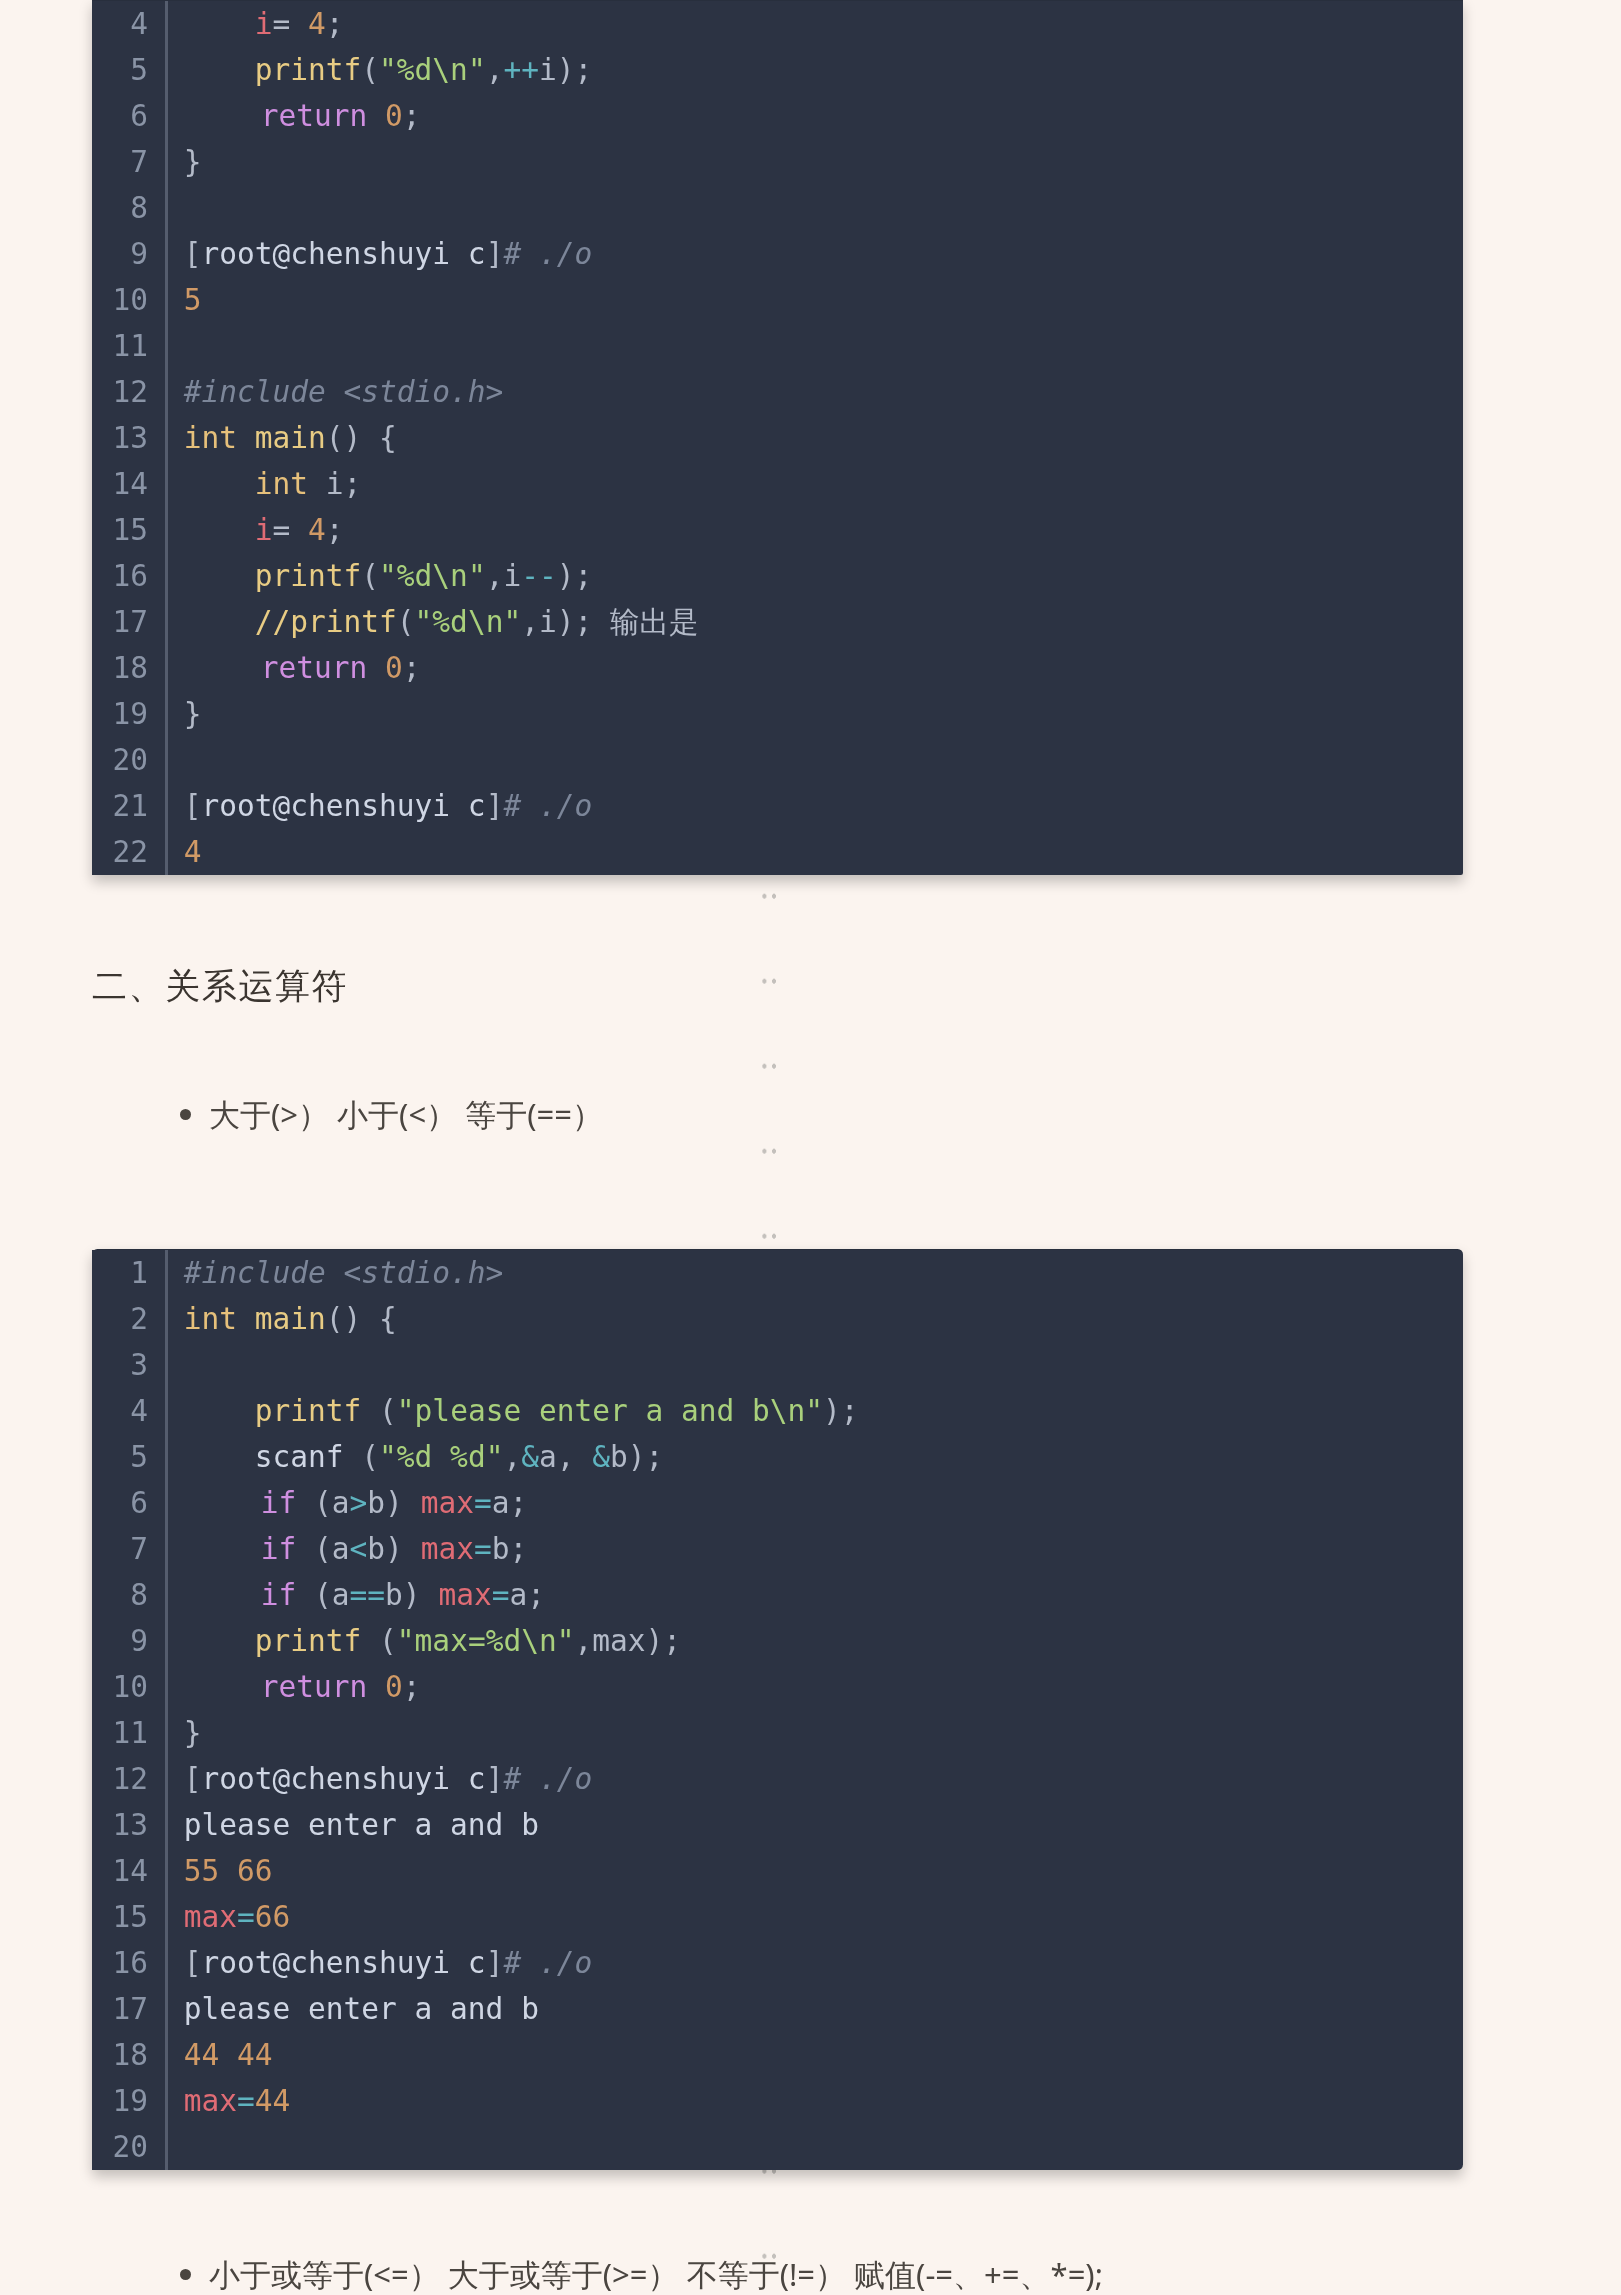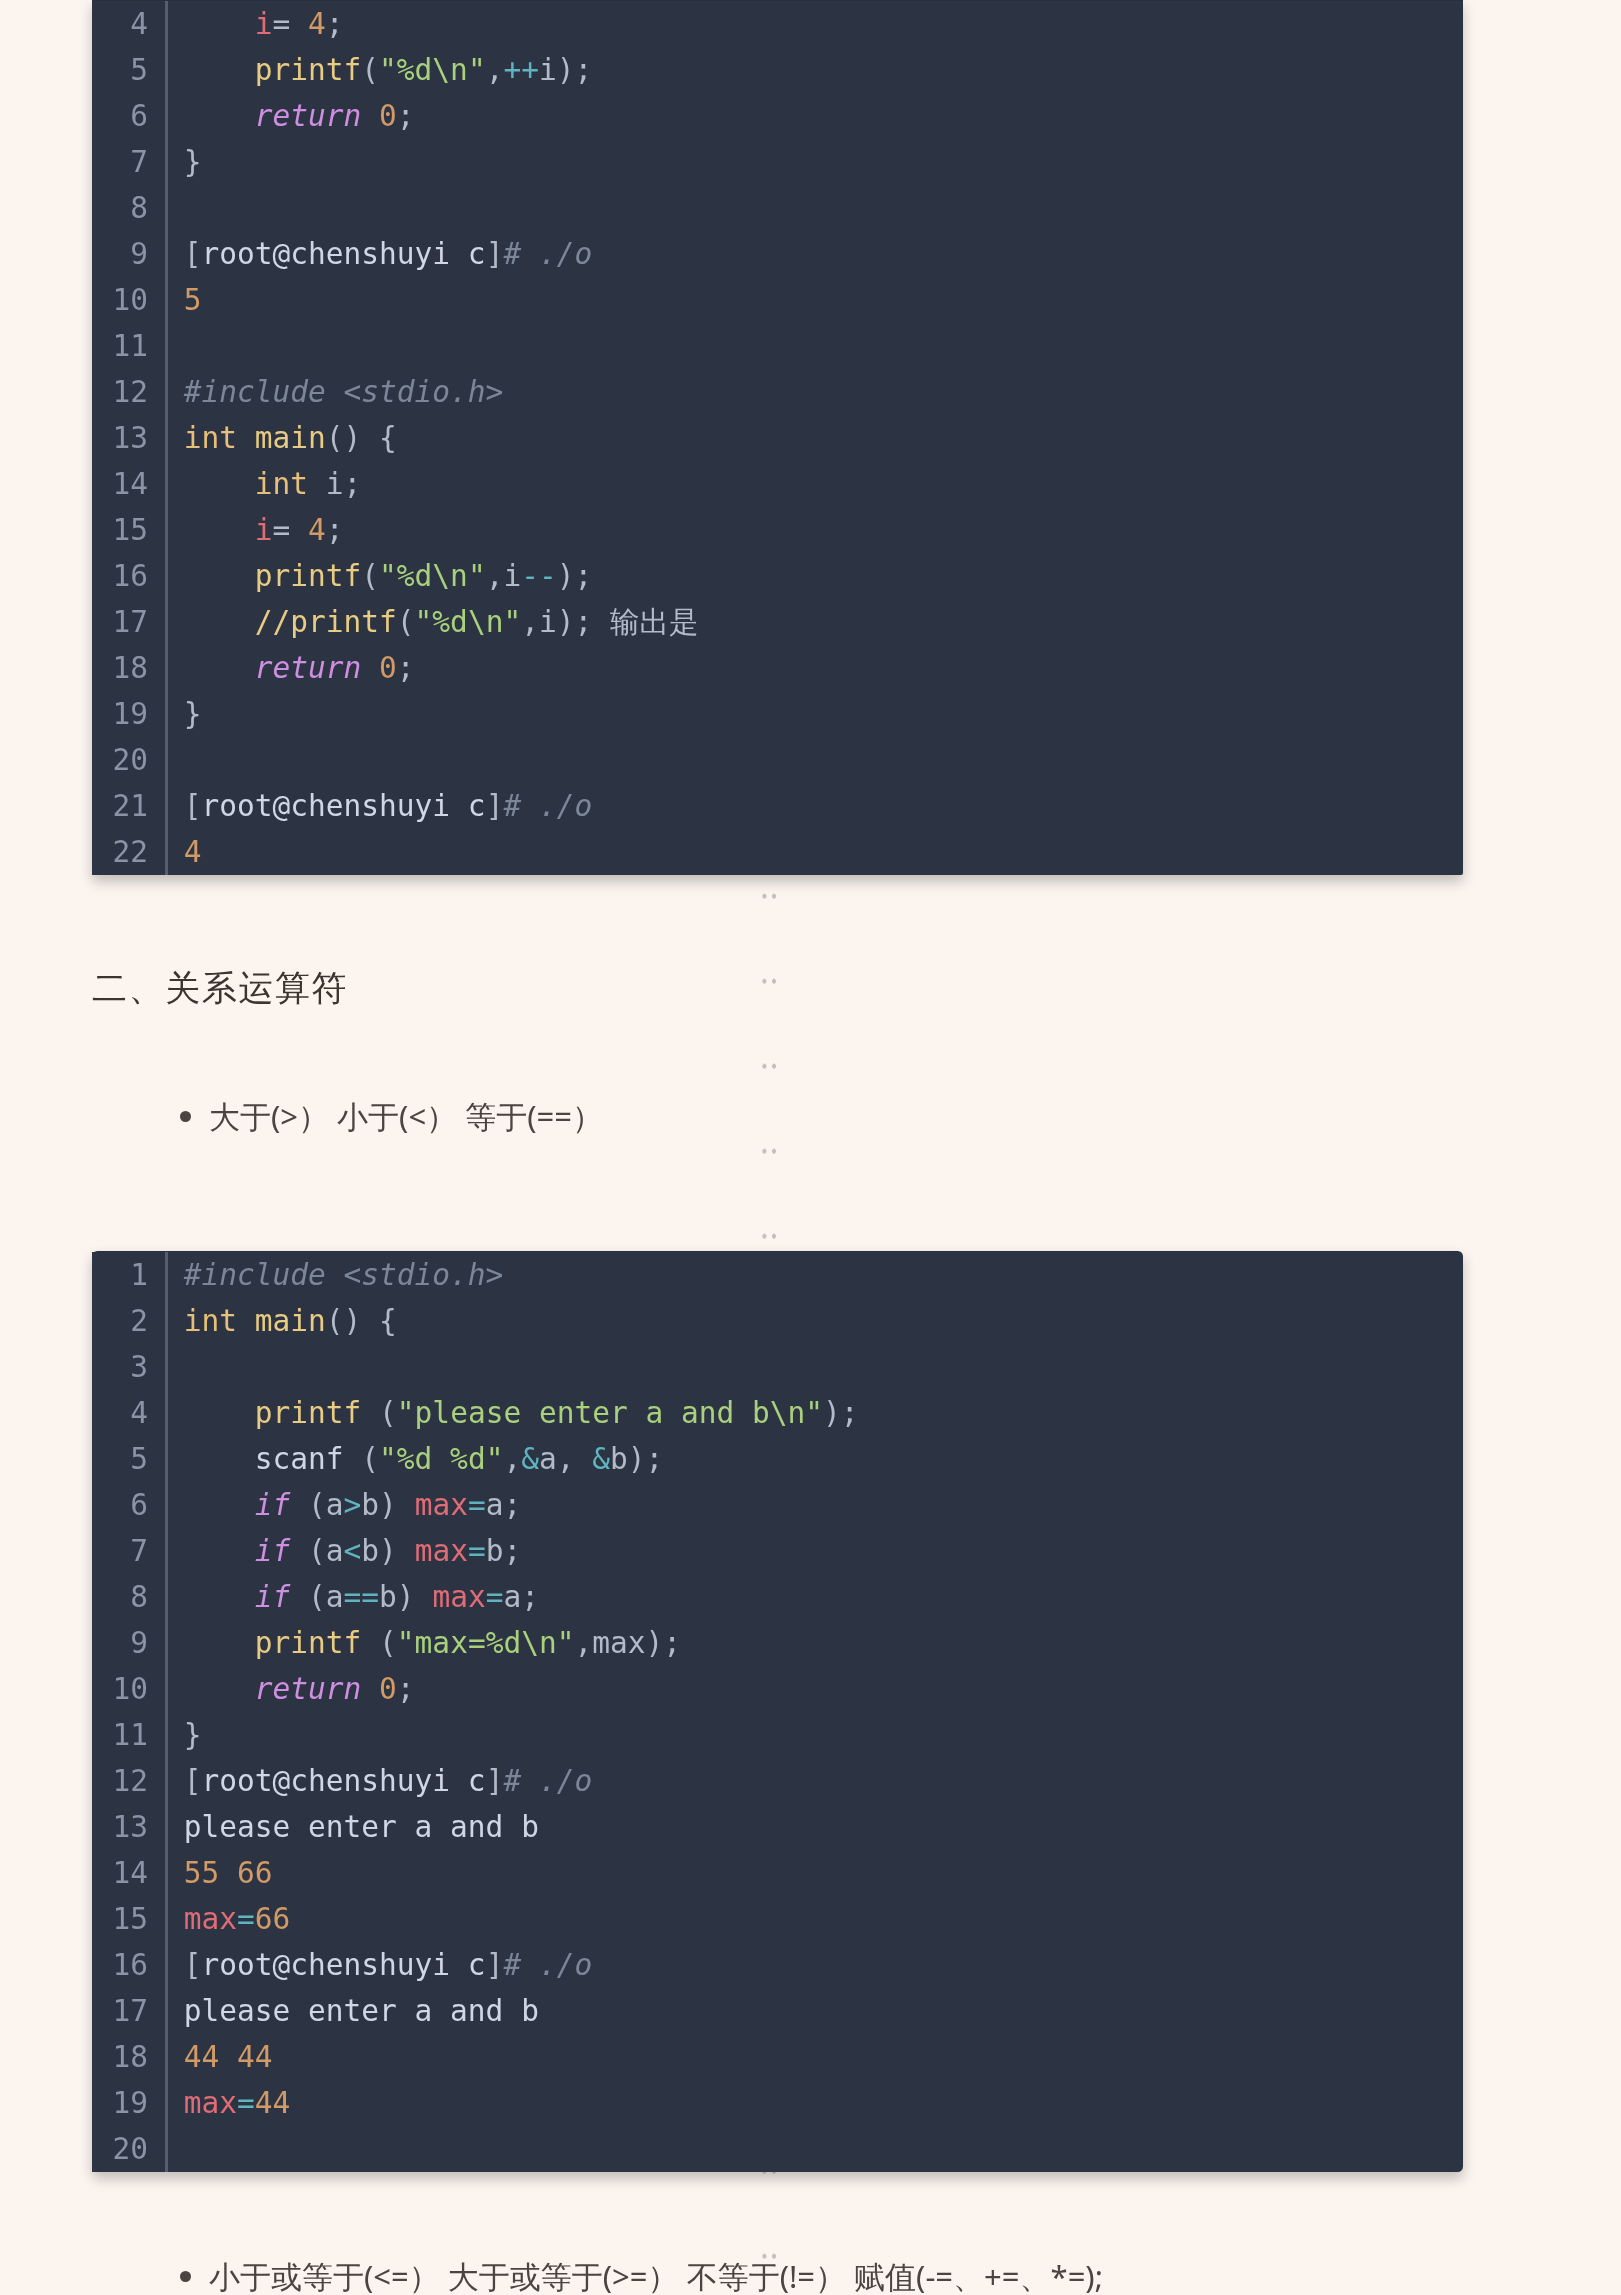--- a/index.html
+++ b/index.html
@@ -67,36 +67,37 @@
     flex:0 0 2.7px;
     align-self:stretch;
     background:var(--bar);
     margin-right:16px;
   }
   .code{
     white-space:pre;
     color:var(--txt);
     padding-right:16px;
   }
-  .kw{color:var(--kw);font-style:italic;}
+  .kw{color:var(--kw);margin-left:6px;}
   .fn{color:var(--fn);text-align:center;}
   .str{color:var(--str);}
   .num{color:var(--num);}
   .red{color:var(--red);}
   .op{color:var(--op);}
   .cmt{color:var(--cmt);font-style:italic;}
   .p{color:var(--punct);}
   .ty{color:var(--type);}
 
   .heading{
     margin:88px 0 0 92px;
     font-size:35px;
     font-weight:500;
     color:var(--heading);
     letter-spacing:1.6px;
+    font-family:Liberation Mono, monospace;
   }
   ul.body-list{
     list-style:disc;
     margin:83px 0 0 209px;
     padding:0;
   }
   ul.body-list li{
     font-size:31px;
     color:var(--body-txt);
     line-height:1.4;

